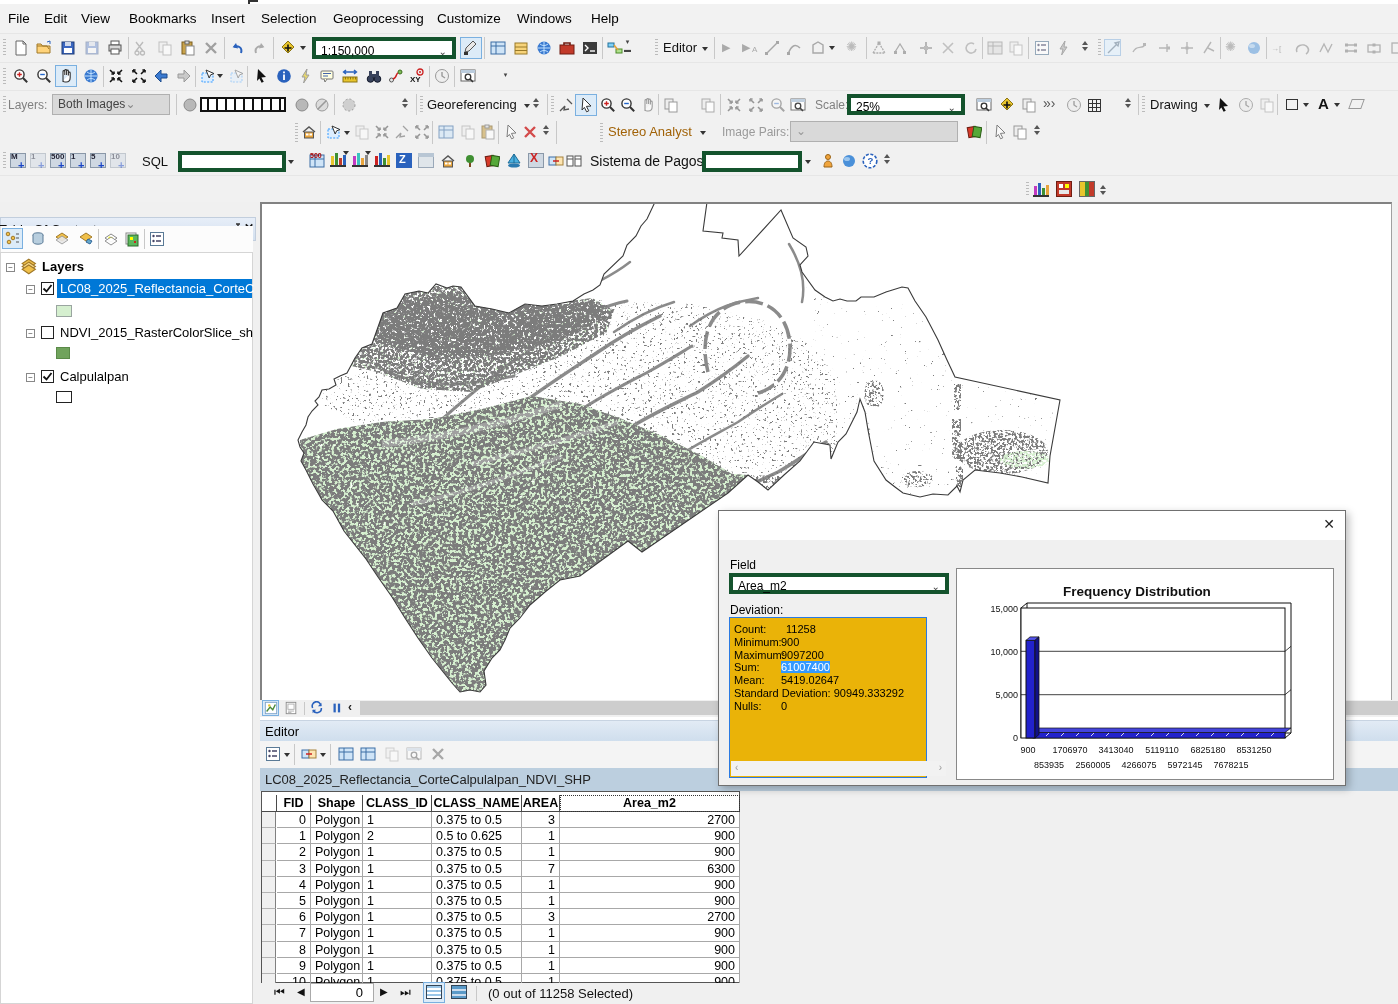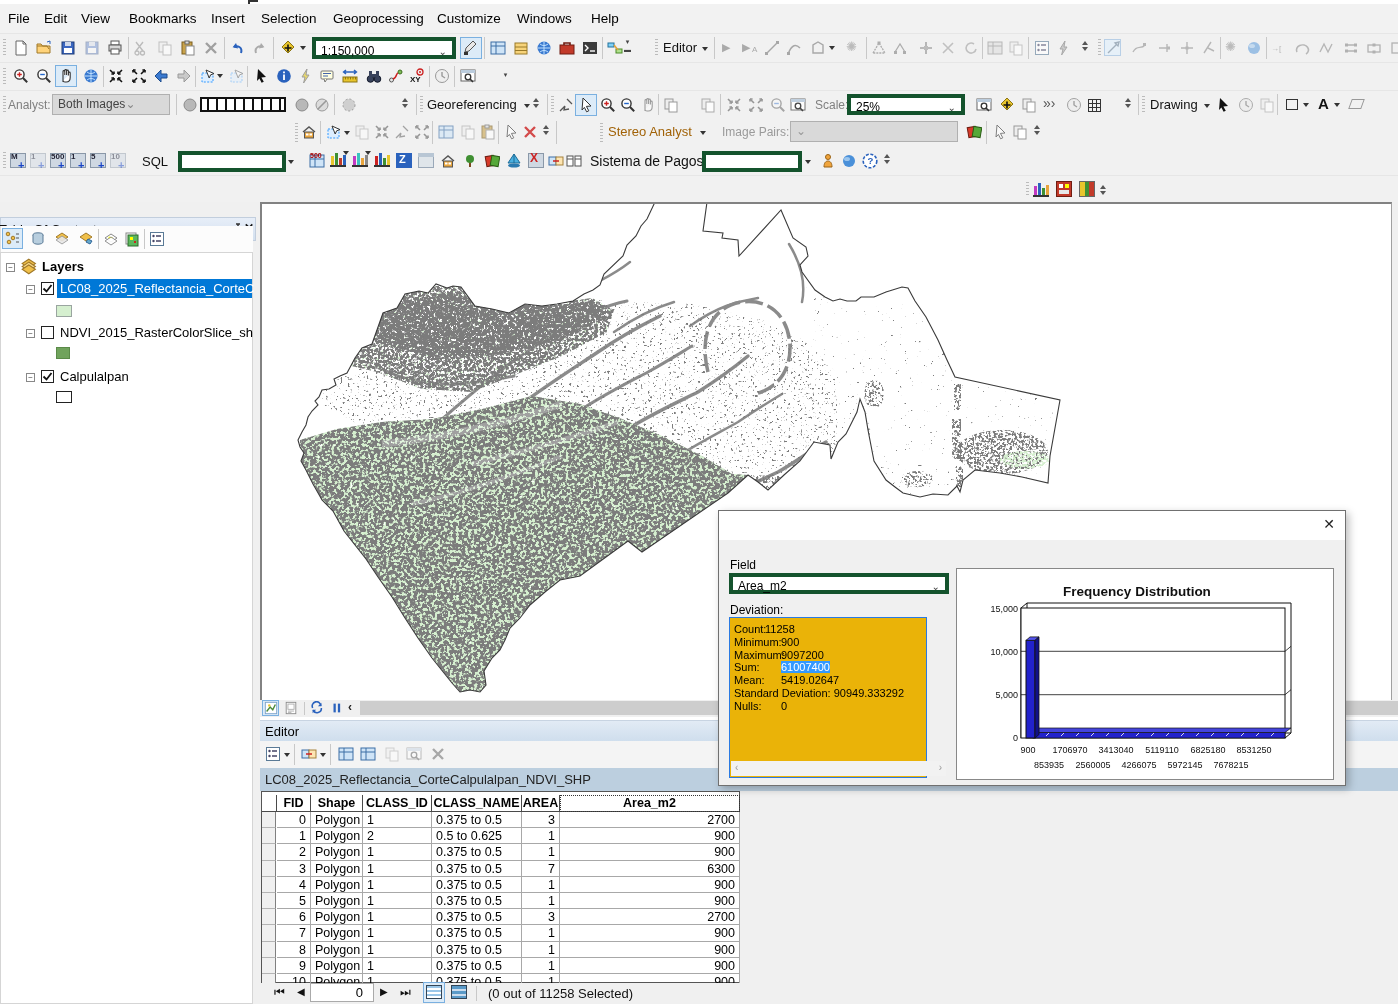--- a/index.html
+++ b/index.html
@@ -561,21 +561,21 @@
     </svg>
     <span class="sep" style="left:454px"></span>
     <svg class="abs" style="left:460px;top:5px" width="16" height="16" viewBox="0 0 16 16">
       <use href="#i-viewer"></use>
     </svg>
     <span class="ov" style="left:500px;top:8px">▾</span>
   </div>
 
 <div class="abs" style="left:0;top:90px;width:1398px;height:28px;border-top:1px solid #e6e6e6">
     <span class="grip" style="left:3px"></span>
-    <span class="abs" style="left:8px;top:7px;font-size:12px;color:#808080;white-space:nowrap">Analyst:</span>
+    <span class="abs" style="left:8px;top:7px;font-size:12px;color:#808080;white-space:nowrap">Layers:</span>
     <div class="dcombo" style="left:52px;top:3px;width:118px;height:21px;background:#d9d9d9;color:#444">Both Images<span class="chev" style="color:#888;top:0">⌄</span></div>
     <span class="sep" style="left:176px"></span>
     <svg class="abs" style="left:182px;top:6px" width="16" height="16" viewBox="0 0 16 16">
       <use href="#i-circ"></use>
     </svg>
     <span class="abs" style="left:200px;top:6px;width:86px;height:15px;border:2.5px solid #111;background:#fff"></span>
     <span class="abs" style="left:207px;top:8px;width:1.5px;height:11px;background:#111"></span>
     <span class="abs" style="left:216px;top:8px;width:1.5px;height:11px;background:#111"></span>
     <span class="abs" style="left:225px;top:8px;width:1.5px;height:11px;background:#111"></span>
     <span class="abs" style="left:234px;top:8px;width:1.5px;height:11px;background:#111"></span>
@@ -1176,21 +1176,21 @@
 
 <div class="abs" id="statsdlg" style="left:718px;top:510px;width:628px;height:276px;background:#f0f0f0;border:1px solid #707070;box-shadow:3px 3px 8px rgba(0,0,0,0.25)">
   <div class="abs" style="left:0;top:0;width:626px;height:29px;background:#fff">
     <span style="position:absolute;right:10px;top:5px;font-size:14px;color:#222">✕</span>
   </div>
   <span class="abs" style="left:11px;top:47px;font-size:12px">Field</span>
   <div class="combo" style="left:10px;top:62px;width:220px;height:21px">Area_m2<span class="chev">⌄</span></div>
   <span class="abs" style="left:11px;top:92px;font-size:12px">Deviation:</span>
   <div class="abs" style="left:10px;top:106px;width:198px;height:161px;background:#eab308;border:1px solid #2a7ae2;font-size:11px">
       <span style="position:absolute;left:4px;top:5px;white-space:nowrap">Count:</span>
-      <span style="position:absolute;left:35px;top:5px;white-space:nowrap">11258</span>
+      <span style="position:absolute;left:56px;top:5px;white-space:nowrap">11258</span>
       <span style="position:absolute;left:4px;top:17.8px;white-space:nowrap">Minimum:</span>
       <span style="position:absolute;left:51px;top:17.8px;white-space:nowrap">900</span>
       <span style="position:absolute;left:4px;top:30.6px;white-space:nowrap">Maximum:</span>
       <span style="position:absolute;left:51px;top:30.6px;white-space:nowrap">9097200</span>
       <span style="position:absolute;left:4px;top:43.400000000000006px;white-space:nowrap">Sum:</span>
       <span style="position:absolute;left:51px;top:43.400000000000006px; background:#3399ff;color:#fff;white-space:nowrap">61007400</span>
       <span style="position:absolute;left:4px;top:56.2px;white-space:nowrap">Mean:</span>
       <span style="position:absolute;left:51px;top:56.2px;white-space:nowrap">5419.02647</span>
       <span style="position:absolute;left:4px;top:69.0px;white-space:nowrap">Standard Deviation: 90949.333292</span>
       <span style="position:absolute;left:4px;top:81.8px;white-space:nowrap">Nulls:</span>

